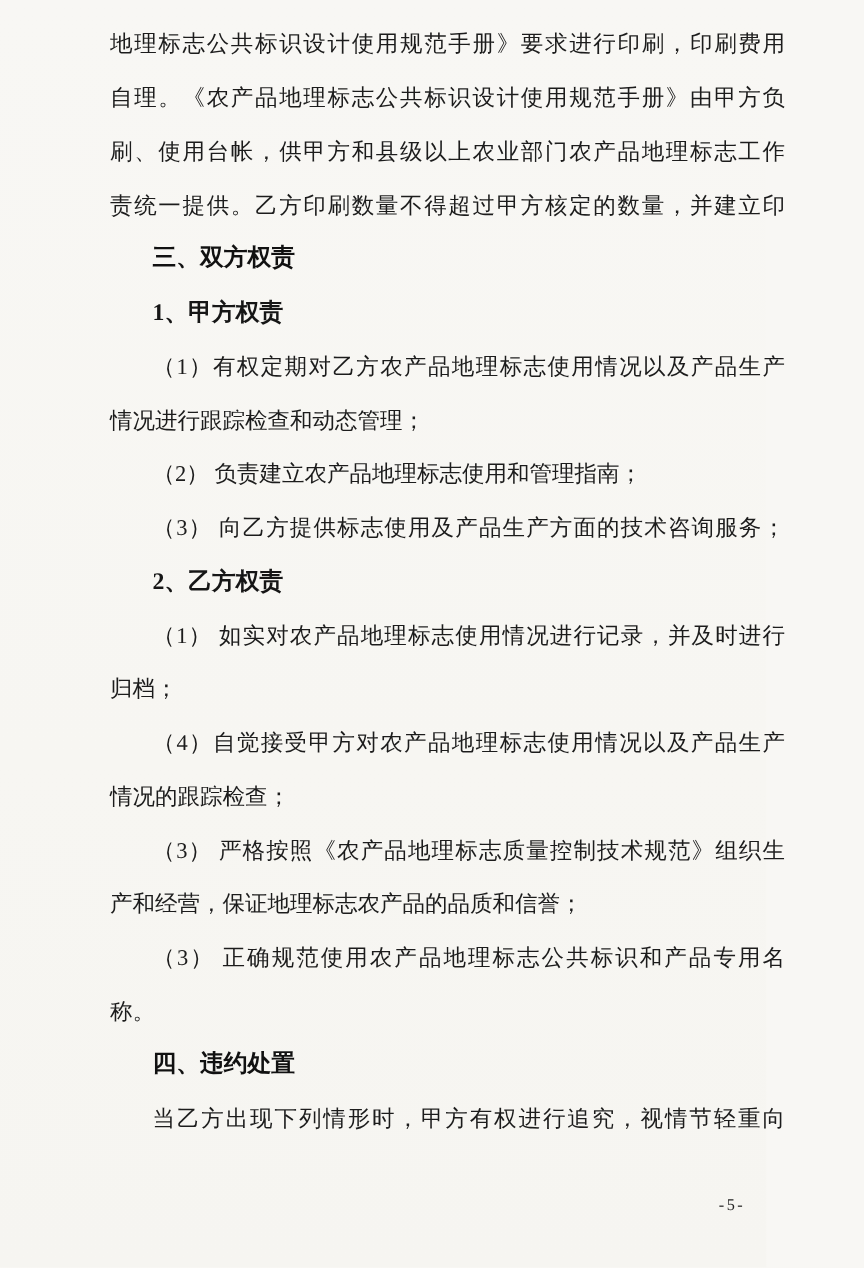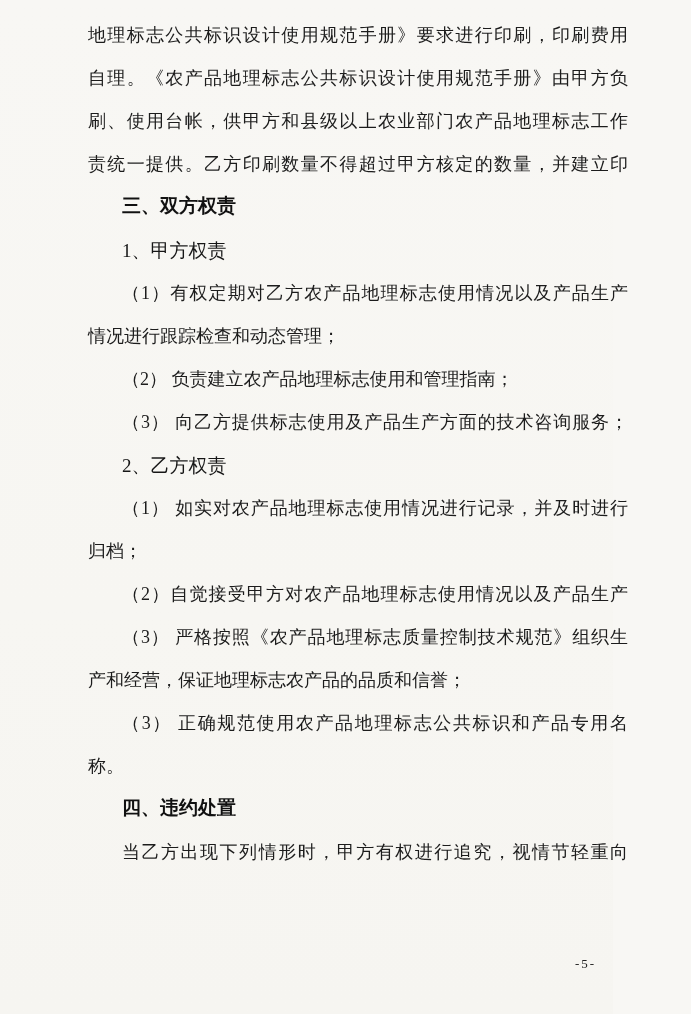--- a/index.html
+++ b/index.html
@@ -41,21 +41,21 @@
     text-align-last: justify;
     text-justify: inter-character;
   }
   .heading {
     font-family: Liberation Mono, monospace;
     font-weight: 700;
     font-size: 19px;
     color: #111111;
   }
   .subheading {
-    font-weight: 400;
+    font-weight: 700;
     font-size: 19px;
     color: #161616;
   }
   .page-number {
     position: absolute;
     left: 575px;
     top: 956px;
     font-size: 13px;
     letter-spacing: 2px;
     color: #222222;
@@ -73,21 +73,22 @@
     <div class="ln full">责统一提供。乙方印刷数量不得超过甲方核定的数量，并建立印</div>
     <div class="ln ind heading">三、双方权责</div>
     <div class="ln ind subheading">1、甲方权责</div>
     <div class="ln ind full">（1）有权定期对乙方农产品地理标志使用情况以及产品生产</div>
     <div class="ln">情况进行跟踪检查和动态管理；</div>
     <div class="ln ind">（2） 负责建立农产品地理标志使用和管理指南；</div>
     <div class="ln ind full">（3） 向乙方提供标志使用及产品生产方面的技术咨询服务；</div>
     <div class="ln ind subheading">2、乙方权责</div>
     <div class="ln ind full">（1） 如实对农产品地理标志使用情况进行记录，并及时进行</div>
     <div class="ln">归档；</div>
-    <div class="ln ind full">（2）自觉接受甲方对农产品地理标志使用情况以及产品生产</div>
+    <div class="ln ind full">（4）自觉接受甲方对农产品地理标志使用情况以及产品生产</div>
+    <div class="ln">情况的跟踪检查；</div>
     <div class="ln ind full">（3） 严格按照《农产品地理标志质量控制技术规范》组织生</div>
     <div class="ln">产和经营，保证地理标志农产品的品质和信誉；</div>
     <div class="ln ind full">（3） 正确规范使用农产品地理标志公共标识和产品专用名</div>
     <div class="ln">称。</div>
     <div class="ln ind heading">四、违约处置</div>
     <div class="ln ind full">当乙方出现下列情形时，甲方有权进行追究，视情节轻重向</div>
   </div>
   <div class="page-number">-5-</div>
 </div>
 

